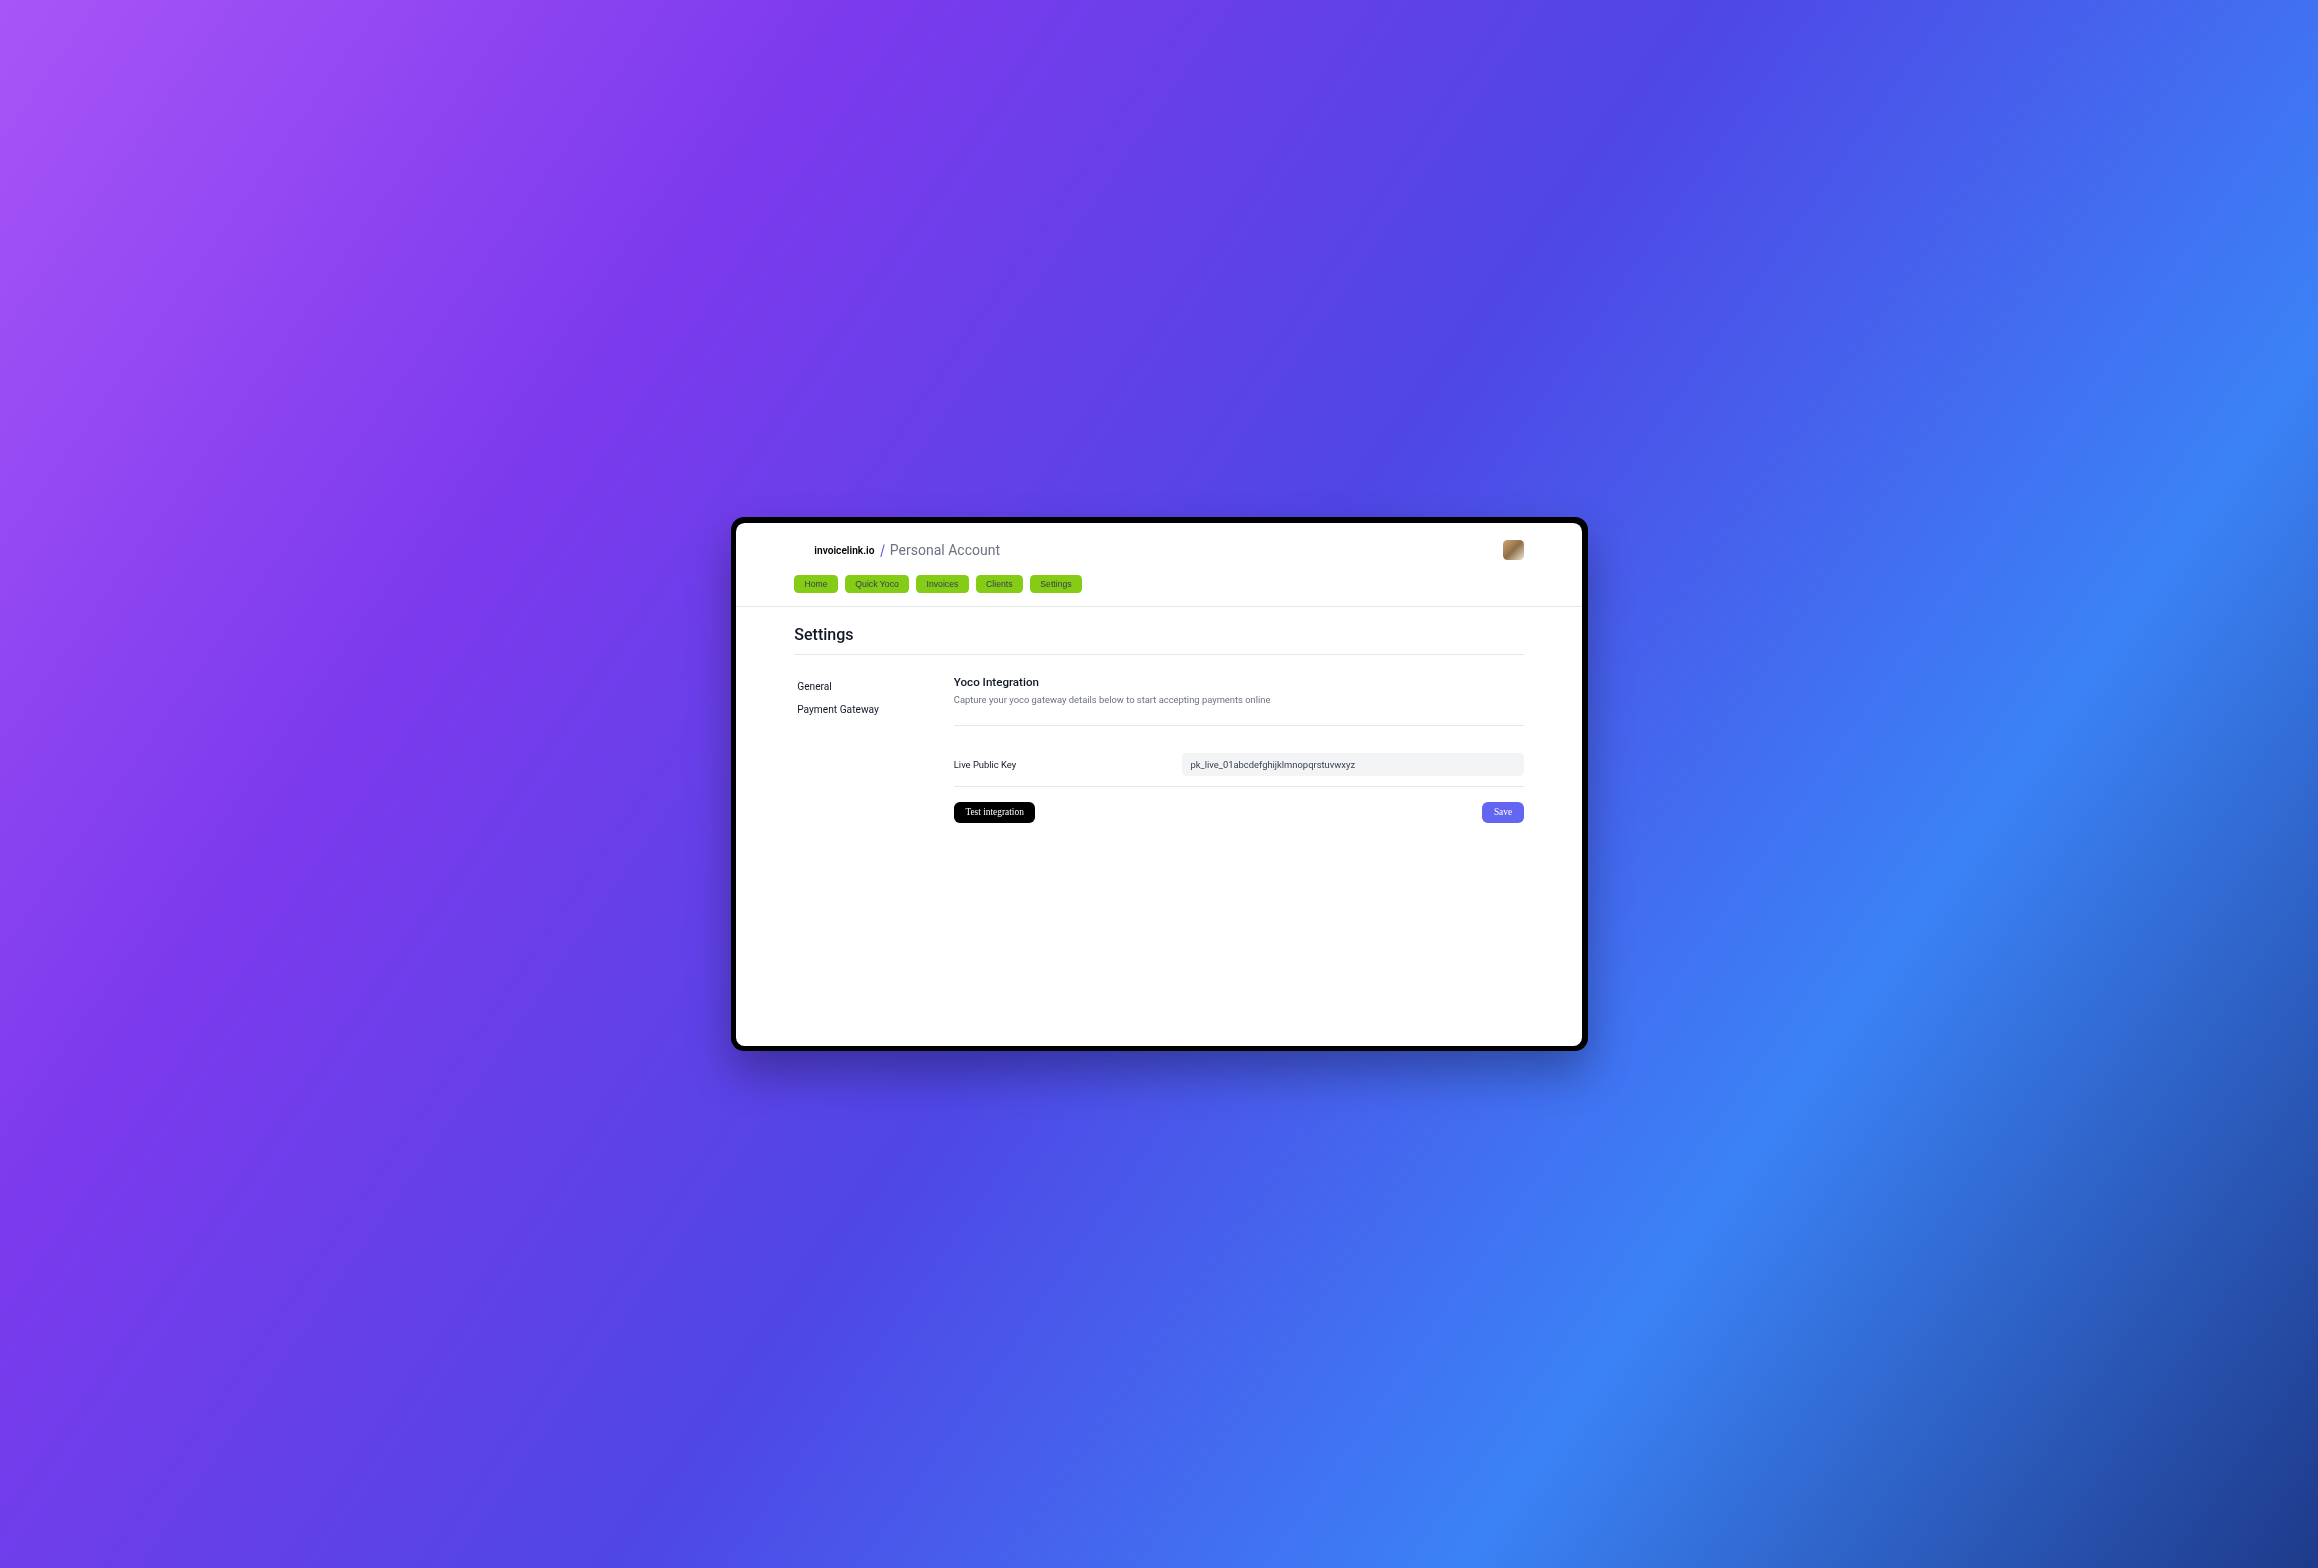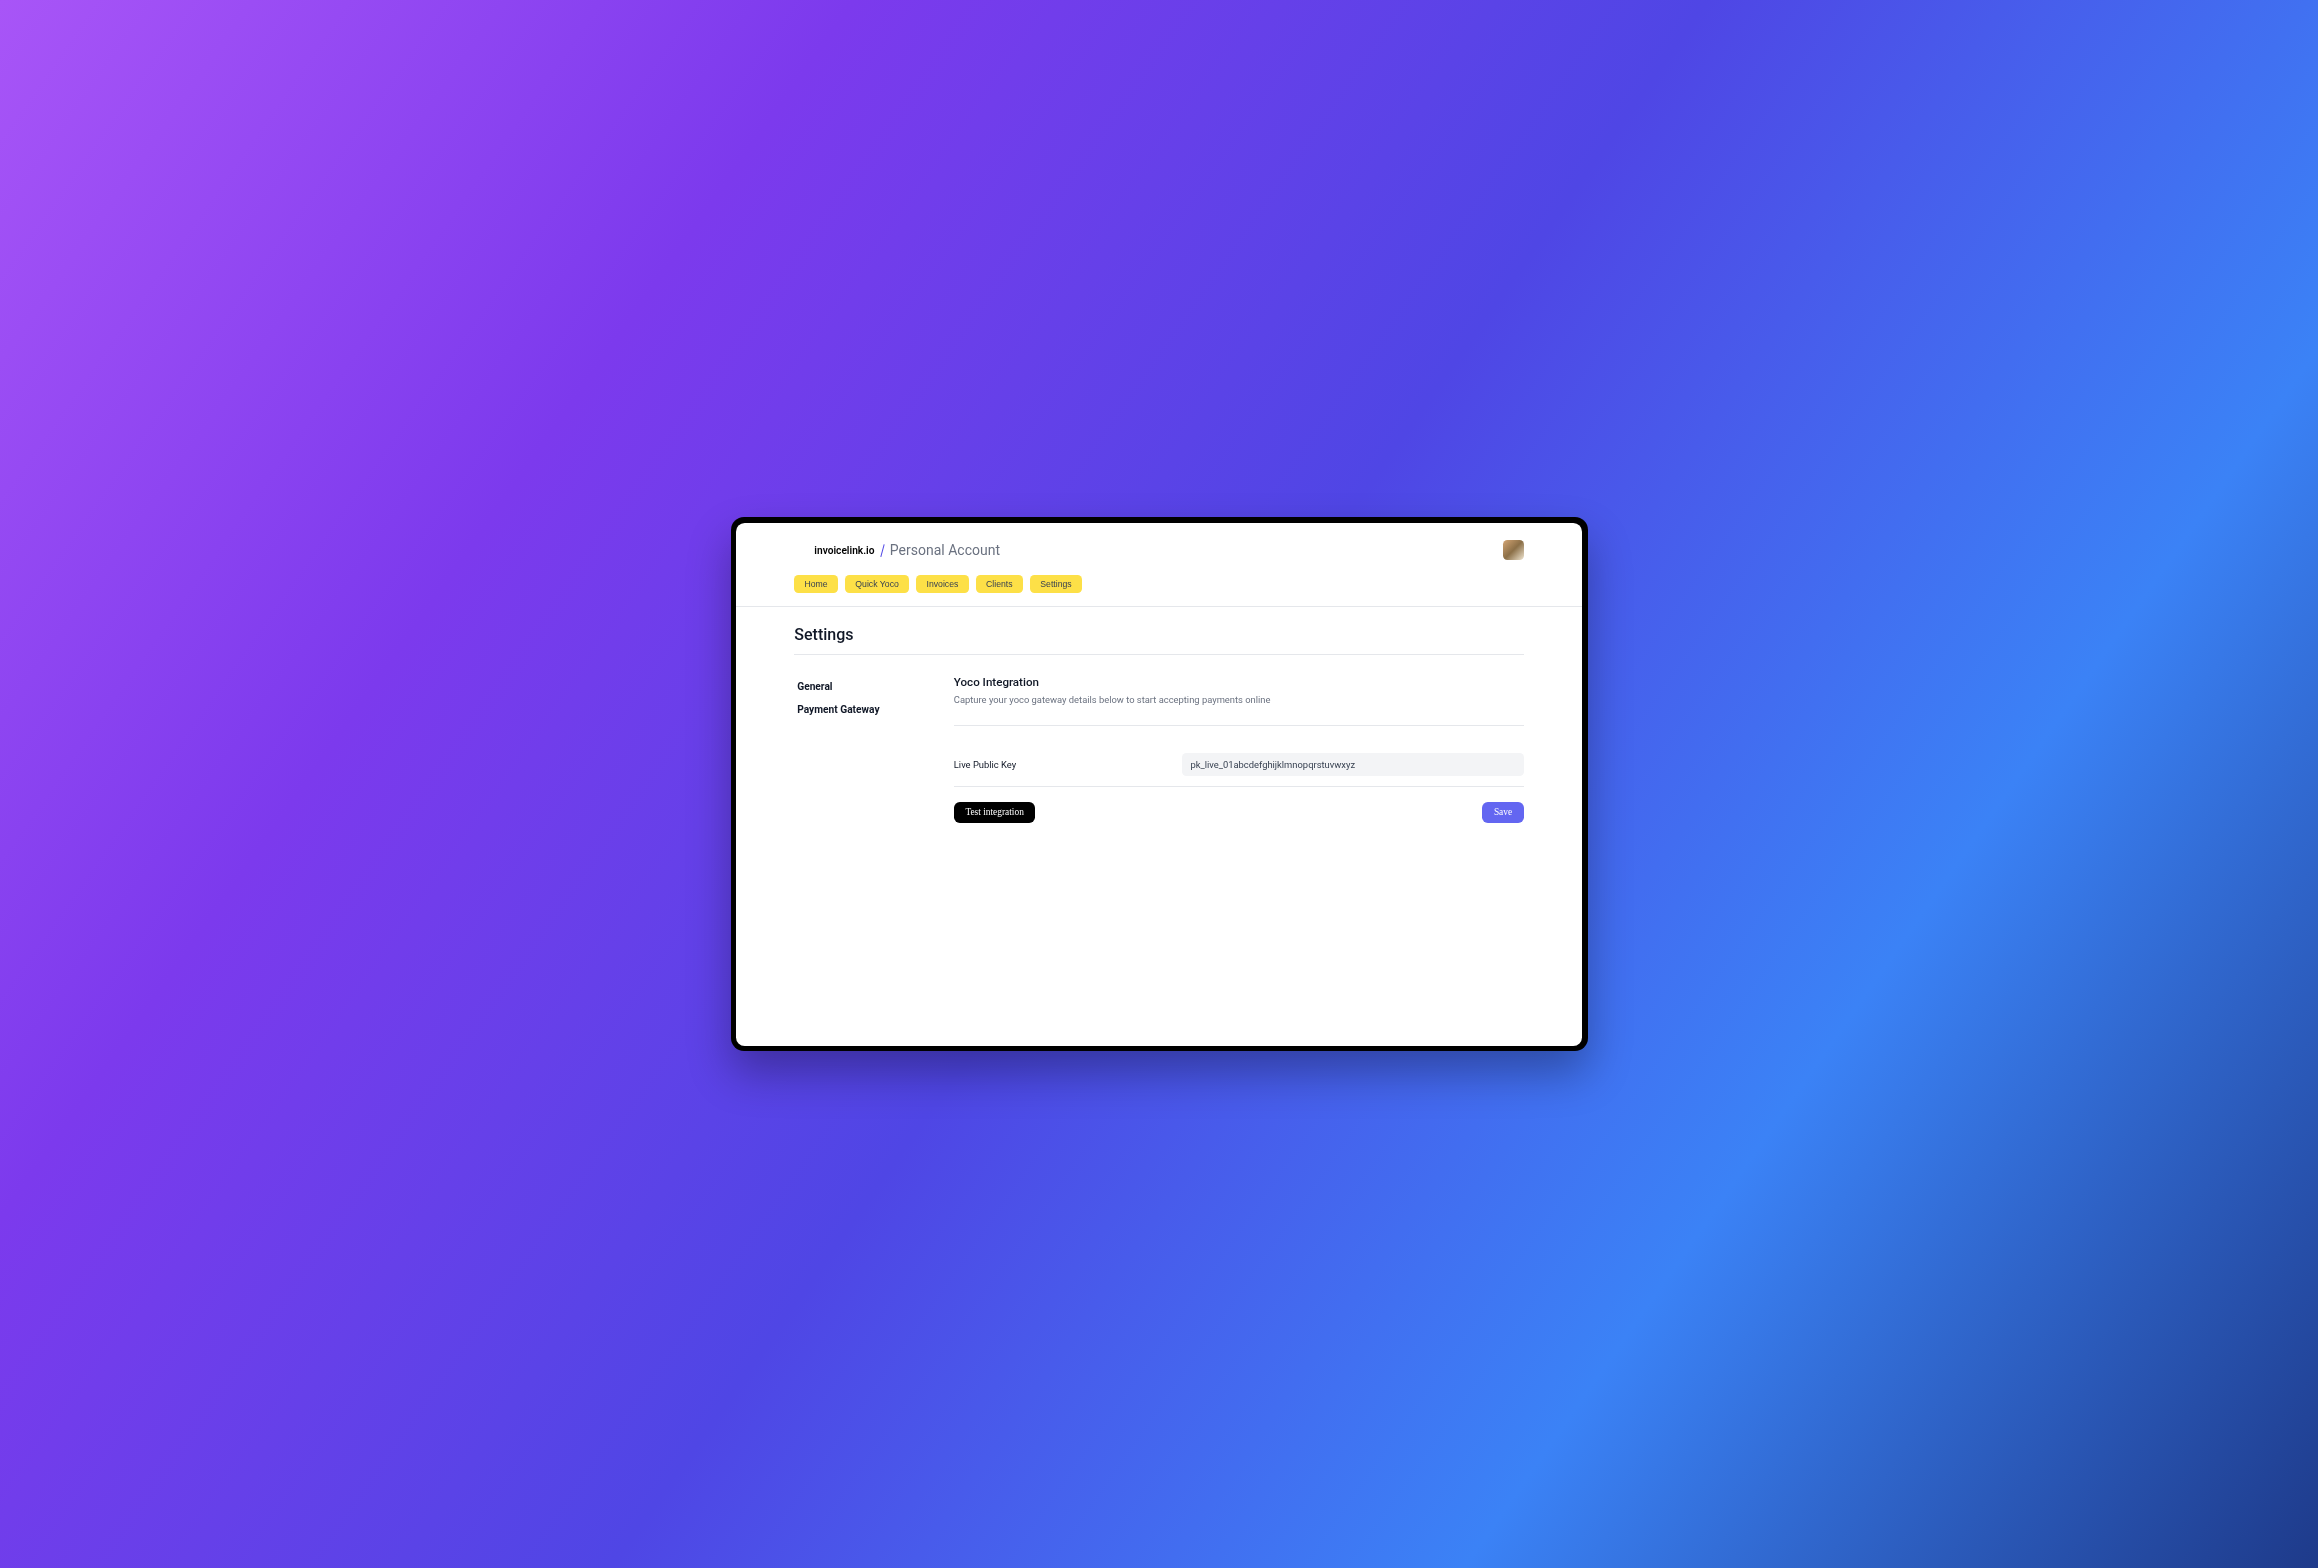--- a/index.html
+++ b/index.html
@@ -83,21 +83,21 @@
     
     .nav-tabs {
       display: flex;
       gap: 7.3px;
       margin-bottom: 13px;
     }
     
     .nav-tab {
       padding: 4.4px 10.2px;
       border-radius: 4.4px;
-      background: #fde047;
+      background: #84cc16;
       font-size: 8.7px;
       color: #374151;
       cursor: pointer;
       border: none;
     }
     
     .header-border {
       border-bottom: 0.7px solid #e5e7eb;
     }
     
@@ -123,21 +123,21 @@
     .sidebar {
       width: 145px;
       flex-shrink: 0;
     }
     
     .sidebar-item {
       padding: 5.8px 2.9px;
       font-size: 10.2px;
       color: #111827;
       cursor: pointer;
-      font-weight: 700;
+      font-weight: 400;
     }
     
     .main-panel {
       flex: 1;
     }
     
     .section-title {
       font-size: 11.6px;
       font-weight: 500;
       color: #111827;

